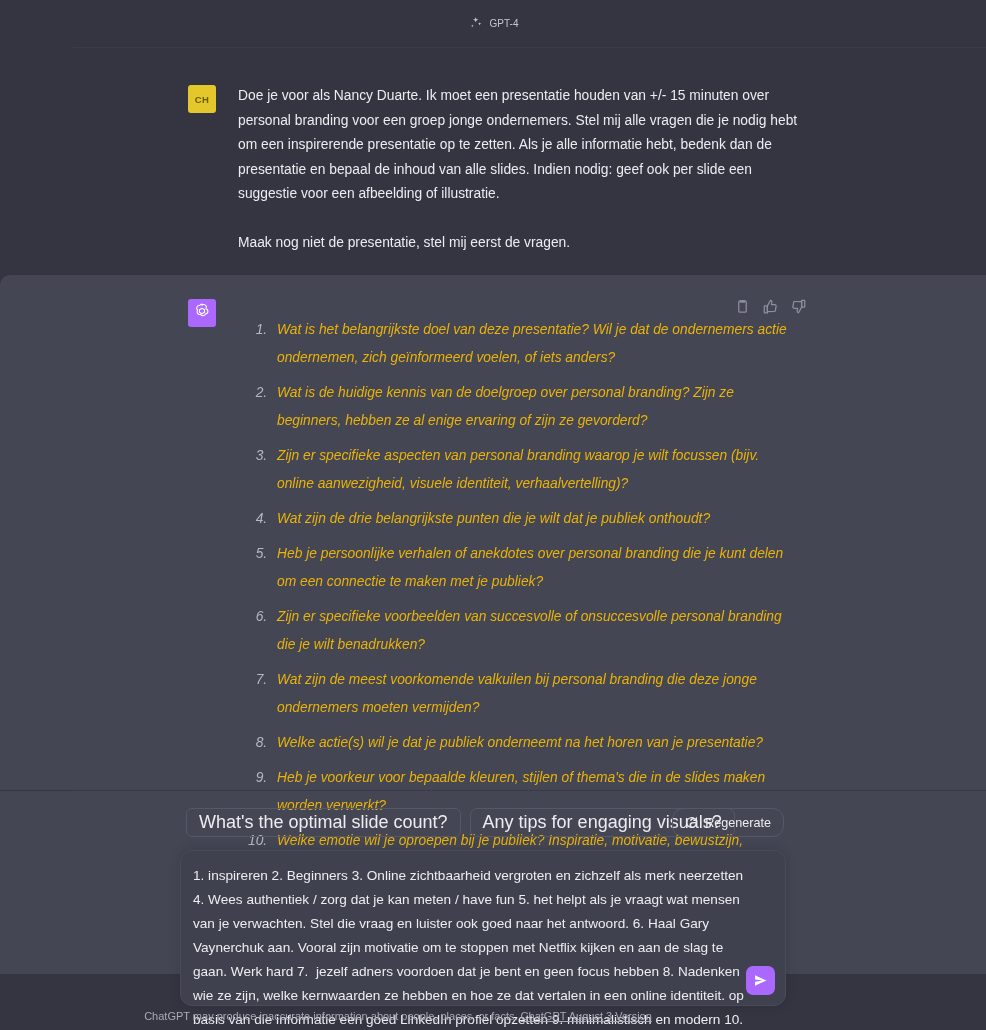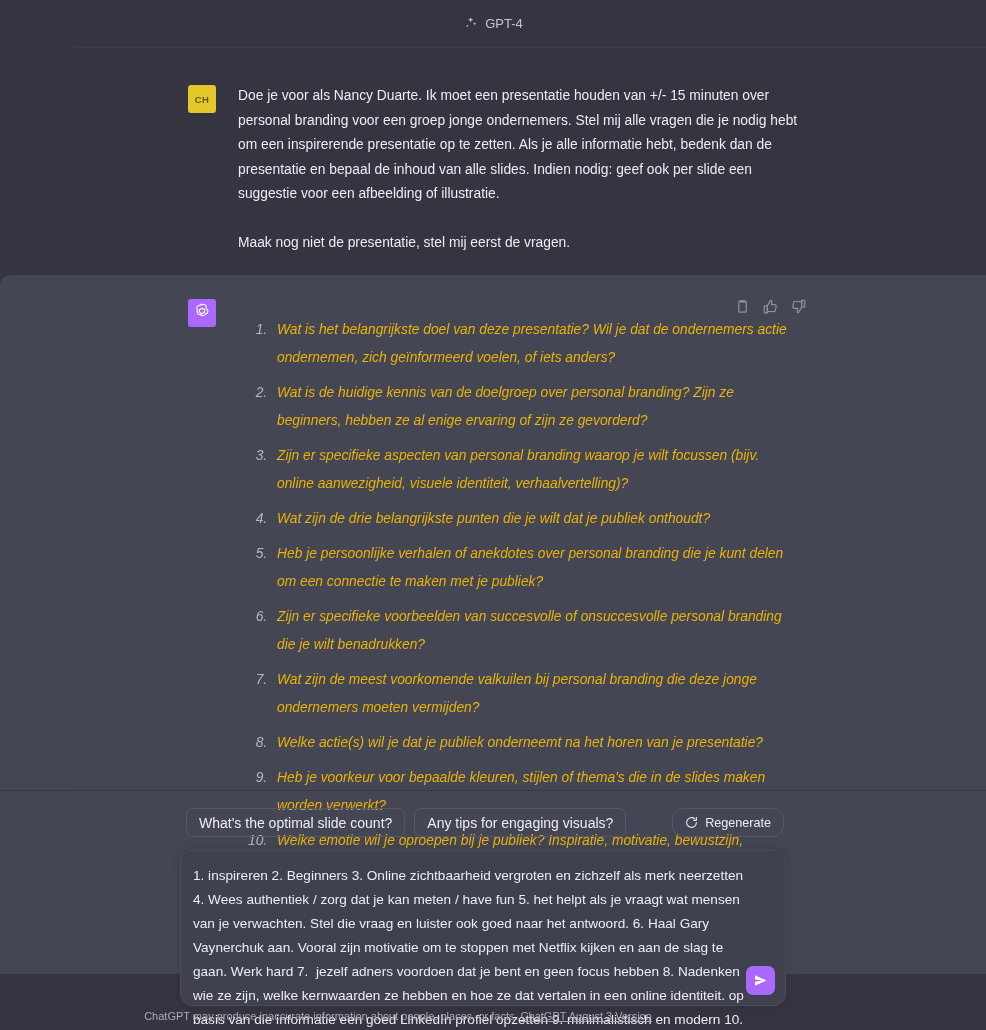--- a/index.html
+++ b/index.html
@@ -23,21 +23,21 @@
   
   .model-header {
     position: absolute;
     top: 0; left: 0;
     width: 986px;
     height: 47px;
     display: flex;
     align-items: center;
     justify-content: center;
     gap: 7px;
-    font-size: 13px;
+    font-size: 10px;
     color: #c5c5d2;
   }
   .model-header .sparkle-icon {
     display: inline-flex;
     width: 15px; height: 15px;
     align-items: center; justify-content: center;
   }
   .header-divider {
     position: absolute;
     top: 47px; left: 73px;
@@ -152,21 +152,21 @@
   }
   .chip {
     height: 29px;
     padding: 0 12px;
     display: inline-flex;
     align-items: center;
     border: 1px solid #565869;
     border-radius: 6px;
     background: transparent;
     color: #ececf1;
-    font-size: 14px;
+    font-size: 18px;
     font-family: "Liberation Sans", sans-serif;
     white-space: nowrap;
   }
   .chip + .chip { margin-left: 9px; border-radius: 7px; }
 
   .regen-btn {
     position: absolute;
     top: 808px; right: 202px;
     height: 29px;
     padding: 0 12px;

